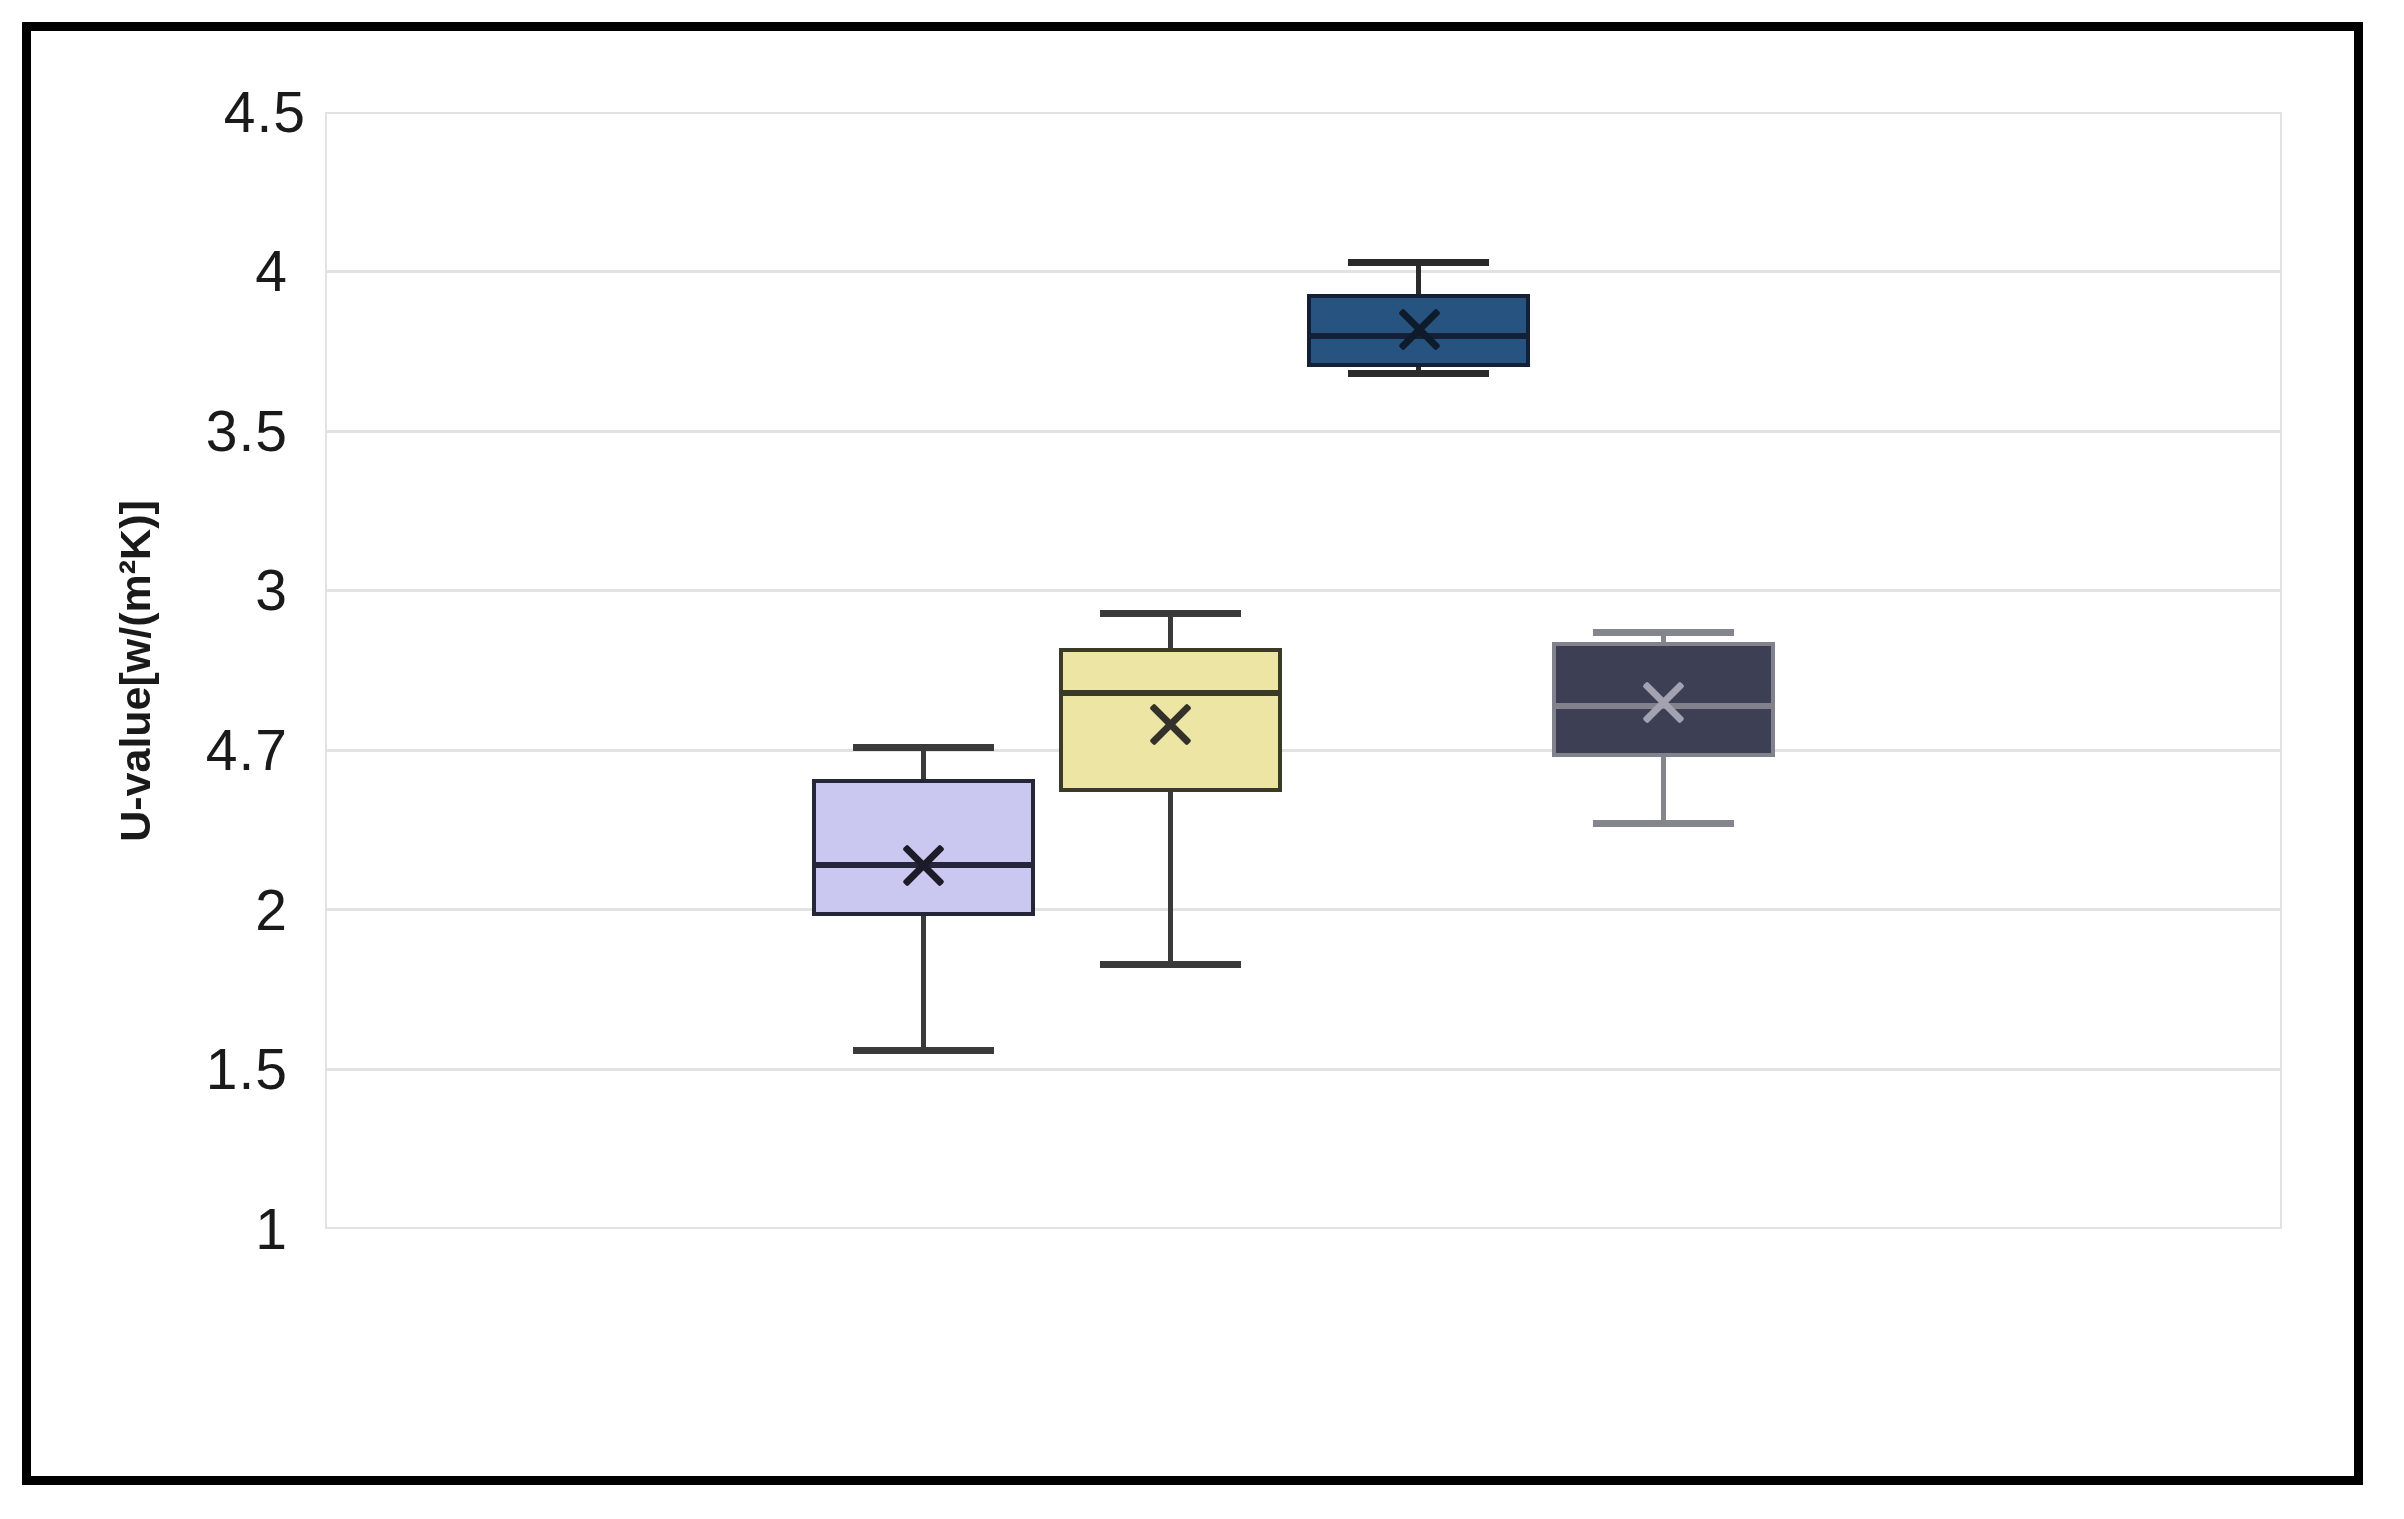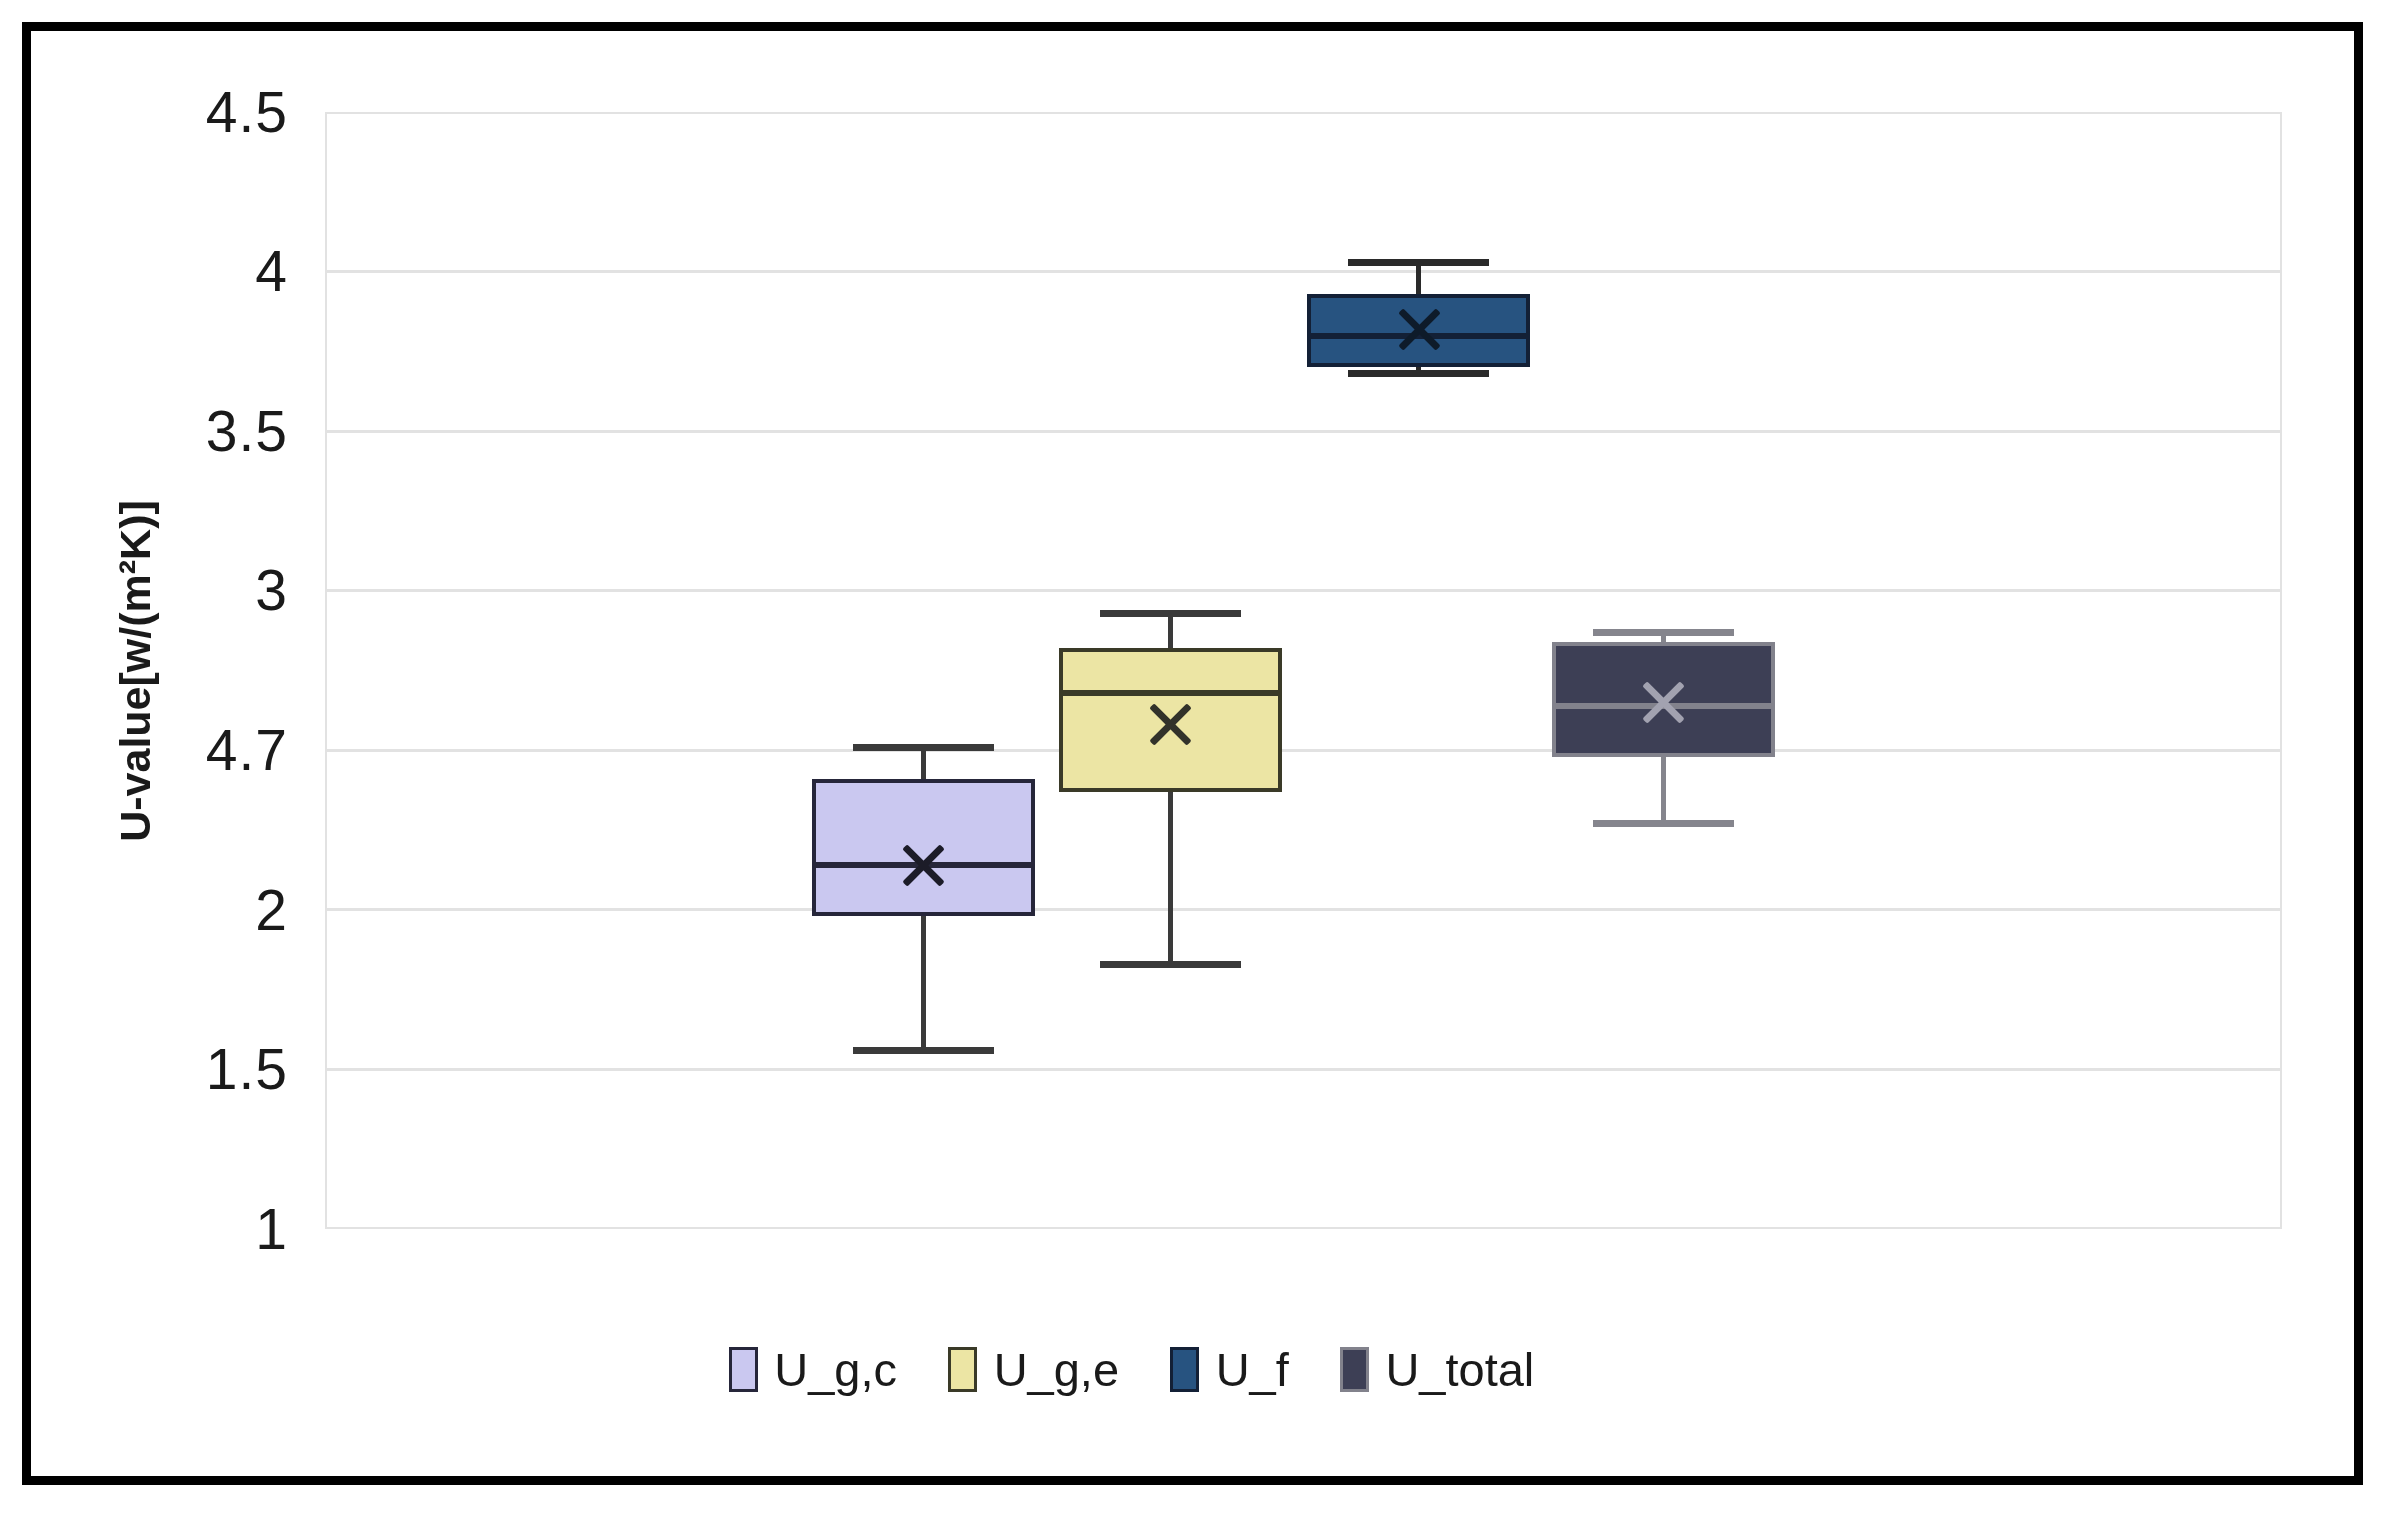--- a/index.html
+++ b/index.html
@@ -30,21 +30,21 @@
   .legend-label{font-size:47px;color:#1a1a1a;line-height:55px;}
 </style>
 </head>
 <body>
 
 <div class="page">
   <div class="outer-border"></div>
   <div id="chart-layer">
     <div class="plot-area"></div>
     <div class="y-title">U-value[w/(m²K)]</div>
-  <div class="ytick" style="left: 112px; top: 83px;">4.5</div>
+  <div class="ytick" style="left: 130px; top: 83px;">4.5</div>
       <div class="gridline" style="left: 325px; top: 270px; width: 1957px; background: rgb(226, 226, 226);"></div>
       <div class="ytick" style="left: 112px; top: 242px;">4</div>
       <div class="gridline" style="left: 325px; top: 430px; width: 1957px; background: rgb(226, 226, 226);"></div>
       <div class="ytick" style="left: 112px; top: 402px;">3.5</div>
       <div class="gridline" style="left: 325px; top: 589px; width: 1957px; background: rgb(226, 226, 226);"></div>
       <div class="ytick" style="left: 112px; top: 561px;">3</div>
       <div class="gridline" style="left: 325px; top: 749px; width: 1957px; background: rgb(226, 226, 226);"></div>
       <div class="ytick" style="left: 112px; top: 721px;">4.7</div>
       <div class="gridline" style="left: 325px; top: 908px; width: 1957px; background: rgb(226, 226, 226);"></div>
       <div class="ytick" style="left: 112px; top: 881px;">2</div>
@@ -85,32 +85,14 @@
       <div class="whisker-line" style="left: 1661px; top: 757px; height: 67px; background: rgb(133, 133, 141);"></div>
       <div class="whisker-cap" style="left: 1593px; top: 629px; width: 141px; background: rgb(133, 133, 141);"></div>
       <div class="whisker-cap" style="left: 1593px; top: 820px; width: 141px; background: rgb(133, 133, 141);"></div>
       <div class="box" style="left: 1552px; top: 642px; width: 223px; height: 115px; background: rgb(61, 63, 85); border-color: rgb(130, 130, 140);"></div>
       <div class="median-line" style="left: 1552px; top: 703px; width: 223px; background: rgb(130, 130, 140);"></div>
       <div class="mean-marker" style="left: 1637px; top: 676px;">
         <div class="xbar a" style="background: rgb(162, 162, 176);"></div>
         <div class="xbar b" style="background: rgb(162, 162, 176);"></div>
       </div>
     </div>
-  <div class="legend" id="legend">
-      <div class="legend-item">
-        <div class="legend-swatch" style="background: rgb(202, 200, 240); border-color: rgb(38, 38, 58);"></div>
-        <span class="legend-label">U_g,c</span>
-      </div>
-      <div class="legend-item">
-        <div class="legend-swatch" style="background: rgb(236, 229, 164); border-color: rgb(58, 58, 40);"></div>
-        <span class="legend-label">U_g,e</span>
-      </div>
-      <div class="legend-item">
-        <div class="legend-swatch" style="background: rgb(39, 83, 128); border-color: rgb(19, 32, 54);"></div>
-        <span class="legend-label">U_f</span>
-      </div>
-      <div class="legend-item">
-        <div class="legend-swatch" style="background: rgb(61, 63, 85); border-color: rgb(130, 130, 140);"></div>
-        <span class="legend-label">U_total</span>
-      </div>
-    </div>
 </div>
 
 
 </body></html>

